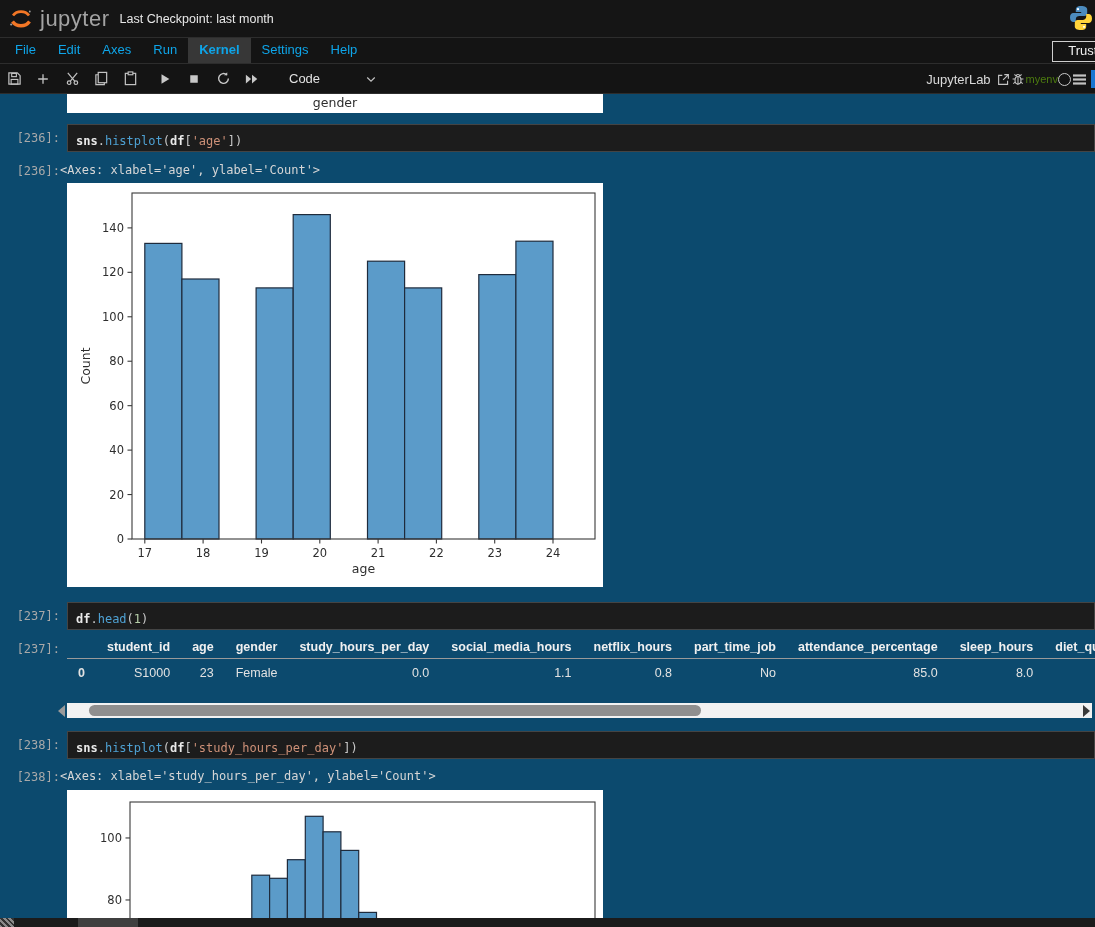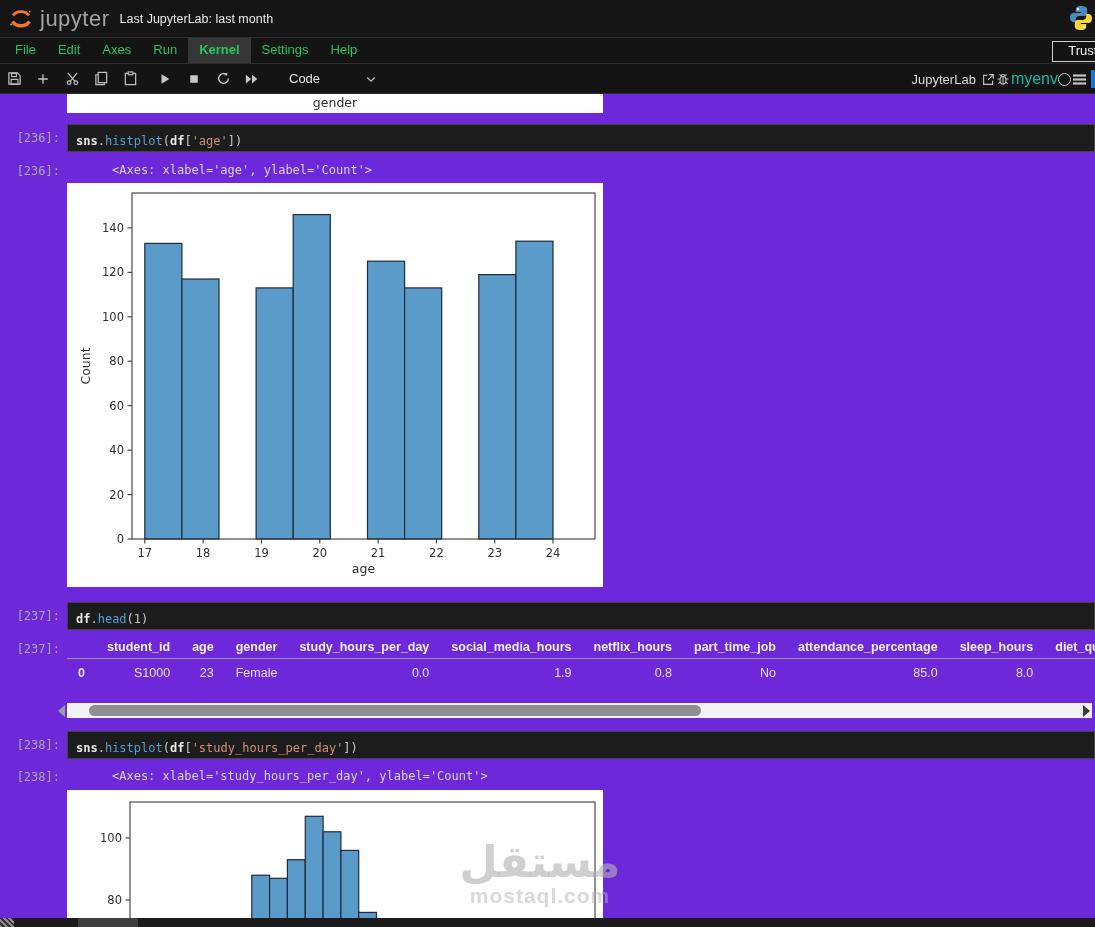--- a/index.html
+++ b/index.html
@@ -11,49 +11,49 @@
               border-bottom:1px solid #2d2d2d; display:flex; align-items:center; }
   .logo { display:flex; align-items:center; gap:6px; padding-left:8px; }
   .logo-text { color:#a3a3a3; font-size:22px; letter-spacing:0.5px; }
   .nb-title { color:#f5f5f5; font-size:17px; margin-left:16px; }
   .checkpoint { color:#e8e8e8; font-size:12.5px; margin-left:10px; }
   .py-logo { position:absolute; right:2px; top:5px; }
 
   
   .menubar { position:absolute; top:38px; left:0; width:100%; height:26px; background:#141414;
              border-bottom:1px solid #2d2d2d; display:flex; align-items:stretch; padding-left:4px; }
-  .menu-item { color:#22c55e; font-size:13px; padding:4px 11px; cursor:default; }
+  .menu-item { color:#0ea5e9; font-size:13px; padding:4px 11px; cursor:default; }
   .menu-item.active { background:#373737;font-weight:bold; }
   .trusted-btn { position:absolute; left:1052px; top:3px; width:76px; border:1px solid #cfcfcf;
                  background:transparent; color:#f0f0f0; font-size:13px; padding:1px 10px 3px;
                  font-family:"Liberation Sans",sans-serif; }
 
   
   .toolbar { position:absolute; top:64px; left:0; width:100%; height:30px; background:#141414;
              border-bottom:1px solid #2d2d2d; display:flex; align-items:center; }
   .tb-left { display:flex; align-items:center; gap:13px; padding-left:6px; }
   .tb-btn { width:16px; height:16px; display:flex; align-items:center; justify-content:center; }
   .tb-btn svg { display:block; }
   .cell-type { color:#e2e2e2; font-size:13px; margin-left:16px; }
   .cell-type-chevron { margin-left:30px; }
   .tb-right { position:absolute; right:8px; top:0; height:30px; display:flex; align-items:center; gap:0;margin-left:13px; }
   .jl-link { color:#dadada; font-size:13px; display:flex; gap:6px; align-items:center; }
-  .kernel-name { color:#14b8a6; font-size:16px; }
+  .kernel-name { color:#4d7c0f; font-size:11px; }
   .kernel-status { width:13px; height:13px; border:1.6px solid #c8c8c8; border-radius:50%; }
   .blue-sliver { position:absolute; right:0; top:70px; width:4px; height:18px; background:#1976d2; }
 
   
-  .content { position:absolute; top:94px; left:0; width:100%; height:833px; background:#6d28d9; }
+  .content { position:absolute; top:94px; left:0; width:100%; height:833px; background:#0c4a6e; }
   .prompt { position:absolute; left:0; width:60px; text-align:right;
             font-family:"DejaVu Sans Mono", monospace; font-size:12px; color:#a9a9a9; }
   .row { position:absolute; left:0; right:0; }
   .code-box { margin-left:67px; height:28px; background:#1c1c1c; border:1px solid #444444;
               padding:6px 0 0 8px; overflow:hidden; }
   .code, .out-text { font-family:"DejaVu Sans Mono", monospace; font-size:12px; white-space:pre; }
-  .out-text { color:#d6d6d6; margin-left:112px; }
+  .out-text { color:#d6d6d6; margin-left:60px; }
   .tok-n { color:#eaeaea; font-weight:bold; }
   .tok-f { color:#4ea1d3; }
   .tok-p { color:#c9c9c9; }
   .tok-s { color:#ce9178; }
   .tok-d { color:#b5cea8; }
 
   .fig { position:absolute; left:67px; background:#ffffff; }
   .gender-strip { top:0; width:536px; height:19px; overflow:hidden; text-align:center; }
   .gender-strip span { position:relative; top:-1px; font-family:"DejaVu Sans", sans-serif;
                        font-size:12.5px; color:#2e2e2e; }
@@ -97,21 +97,21 @@
   <div class="titlebar">
     <div class="logo">
       <svg width="26" height="26" viewBox="0 0 26 26">
         <path d="M5 9.5 A 9.5 8.5 0 0 1 21 9.5" fill="none" stroke="#F37726" stroke-width="2.6"></path>
         <path d="M4.5 15.5 A 10 9 0 0 0 21.5 15.5" fill="none" stroke="#F37726" stroke-width="3.4"></path>
         <circle cx="3.2" cy="18.5" r="1.1" fill="#9e9e9e"></circle>
         <circle cx="21.8" cy="5.5" r="0.9" fill="#9e9e9e"></circle>
       </svg>
       <span class="logo-text">jupyter</span>
     </div>
-    <span class="checkpoint">Last JupyterLab: last month</span>
+    <span class="checkpoint">Last Checkpoint: last month</span>
     <span class="py-logo">
       <svg width="24" height="26" viewBox="0 0 24 26">
         <path d="M12 1c-4 0-5.2 1.8-5.2 3.6V7h5.4v1H4.4C2.3 8 1 9.6 1 12.5S2.3 17 4.4 17h2.4v-2.8c0-2 1.7-3.2 3.6-3.2h5c1.6 0 2.8-1.3 2.8-3V4.6C18.2 2.4 16 1 12 1z" fill="#4B8BBE"></path>
         <path d="M12 25c4 0 5.2-1.8 5.2-3.6V19h-5.4v-1h7.8c2.1 0 3.4-1.6 3.4-4.5S21.7 9 19.6 9h-2.4v2.8c0 2-1.7 3.2-3.6 3.2h-5c-1.6 0-2.8 1.3-2.8 3v3.4C5.8 23.6 8 25 12 25z" fill="#FFD43B"></path>
         <circle cx="9" cy="4.2" r="1.1" fill="#fff"></circle>
         <circle cx="15" cy="21.8" r="1.1" fill="#fff"></circle>
       </svg>
     </span>
   </div>
 
@@ -313,21 +313,21 @@
               <th>diet_quality</th>
             </tr>
           </thead>
           <tbody>
             <tr>
               <td class="idx">0</td>
               <td>S1000</td>
               <td>23</td>
               <td>Female</td>
               <td>0.0</td>
-              <td>1.9</td>
+              <td>1.1</td>
               <td>0.8</td>
               <td>No</td>
               <td>85.0</td>
               <td>8.0</td>
               <td>Fair</td>
             </tr>
           </tbody>
         </table>
     </div>
     <div class="df-scroll">
@@ -361,24 +361,20 @@
             <rect x="63" y="12" width="465" height="346" fill="none" stroke="#3a3a3a" stroke-width="1.1"></rect>
             <line x1="58.5" x2="63" y1="109.97132616487454" y2="109.97132616487454" stroke="#3a3a3a" stroke-width="1.1"></line>
             <text x="55" y="114.0" text-anchor="end" font-size="11.5" fill="#2e2e2e">80</text>
             <line x1="58.5" x2="63" y1="47.964157706093175" y2="47.964157706093175" stroke="#3a3a3a" stroke-width="1.1"></line>
             <text x="55" y="52.0" text-anchor="end" font-size="11.5" fill="#2e2e2e">100</text>
             <text transform="translate(21,185) rotate(-90)" text-anchor="middle" font-size="12.5" fill="#2e2e2e">Count</text>
           </svg>
         </div>
     </div>
 
-    <div class="watermark">
-      <div class="ar">مستقل</div>
-      <div class="la">mostaql.com</div>
-    </div>
 
     <div class="bottom-bar">
       <span class="bottom-corner"></span>
       <span class="bottom-thumb"></span>
     </div>
 
   </div>
 </div>
 
 </body></html>

